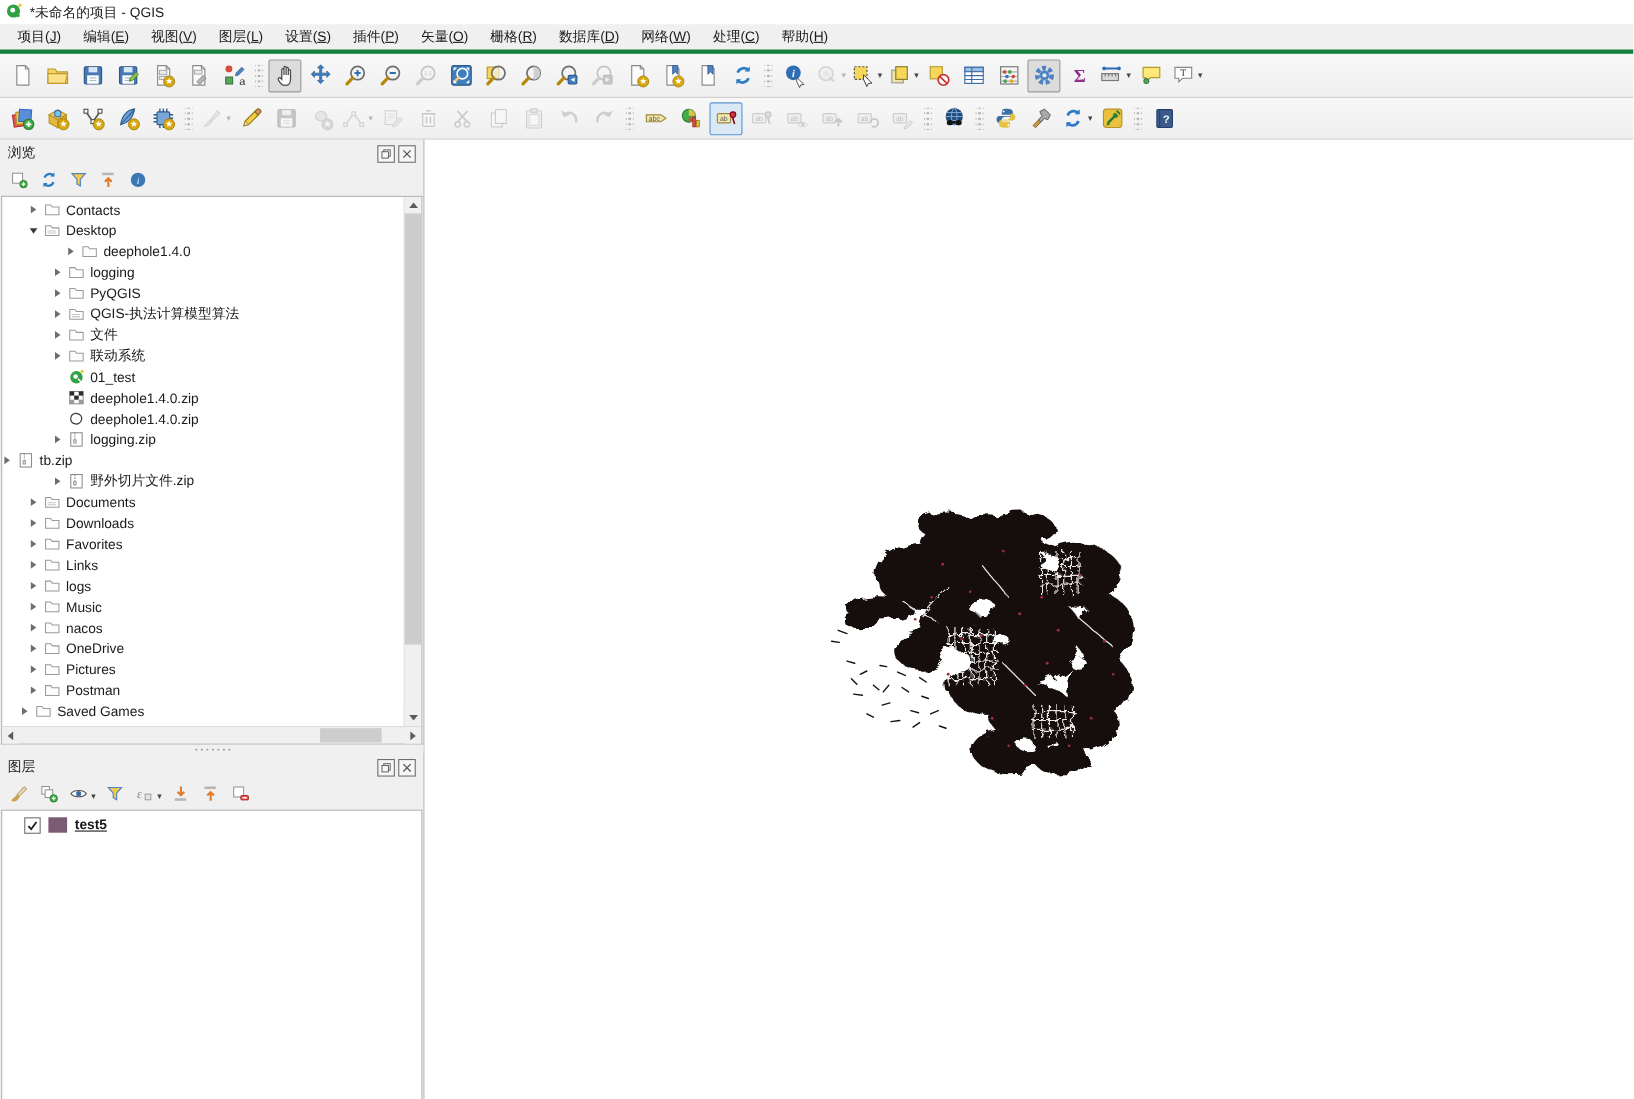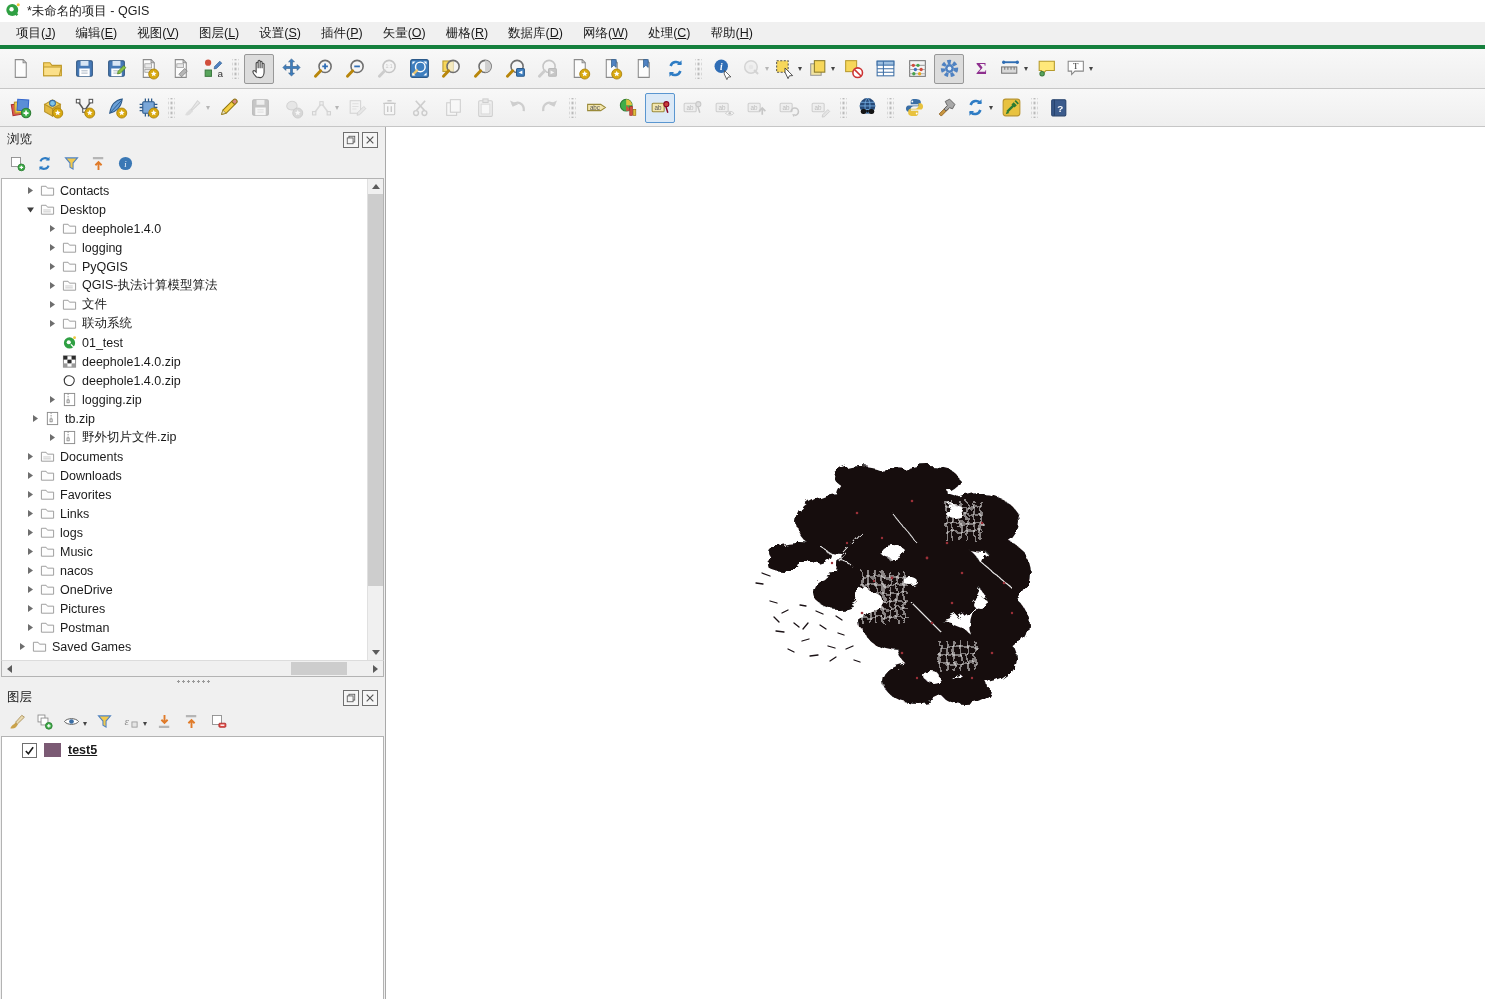--- a/index.html
+++ b/index.html
@@ -786,21 +786,21 @@
                   </svg>
                 </span>
                 <span class="ticon">
                   <svg width="15" height="15" viewBox="0 0 16 16">
                     <path d="M1.5 3.5h5l1.5 2h6.5v7.5H1.5z" fill="#fdfdfd" stroke="#9a9a9a"></path>
                     <path d="M3.5 8.5h8M3.5 10.5h8" stroke="#c8c8c8"></path>
                   </svg>
                 </span>
                 <span>Desktop</span>
               </div>
-              <div class="tree-row" style="padding-left: 46px;">
+              <div class="tree-row" style="padding-left: 58px;">
                 <span class="expander">
                   <svg width="9" height="9" viewBox="0 0 9 9">
                     <path d="M2 1l5 3.5L2 8z" fill="#6e6e6e"></path>
                   </svg>
                 </span>
                 <span class="ticon">
                   <svg width="15" height="15" viewBox="0 0 16 16">
                     <path d="M1.5 3.5h5l1.5 2h6.5v7.5H1.5z" fill="#fdfdfd" stroke="#9a9a9a"></path>
                   </svg>
                 </span>
@@ -915,21 +915,21 @@
                 </span>
                 <span class="ticon">
                   <svg width="15" height="15" viewBox="0 0 16 16">
                     <rect x="2.5" y="1.5" width="11" height="13" fill="#fff" stroke="#8a8a8a"></rect>
                     <path d="M6.5 1.5v11" stroke="#8a8a8a" stroke-dasharray="1.6 1.1"></path>
                     <rect x="5.3" y="8.5" width="2.4" height="3" fill="#e8e8e8" stroke="#8a8a8a" stroke-width=".8"></rect>
                   </svg>
                 </span>
                 <span>logging.zip</span>
               </div>
-              <div class="tree-row" style=" margin-left: 29px;">
+              <div class="tree-row" style="">
                 <span class="expander">
                   <svg width="9" height="9" viewBox="0 0 9 9">
                     <path d="M2 1l5 3.5L2 8z" fill="#6e6e6e"></path>
                   </svg>
                 </span>
                 <span class="ticon">
                   <svg width="15" height="15" viewBox="0 0 16 16">
                     <rect x="2.5" y="1.5" width="11" height="13" fill="#fff" stroke="#8a8a8a"></rect>
                     <path d="M6.5 1.5v11" stroke="#8a8a8a" stroke-dasharray="1.6 1.1"></path>
                     <rect x="5.3" y="8.5" width="2.4" height="3" fill="#e8e8e8" stroke="#8a8a8a" stroke-width=".8"></rect>

